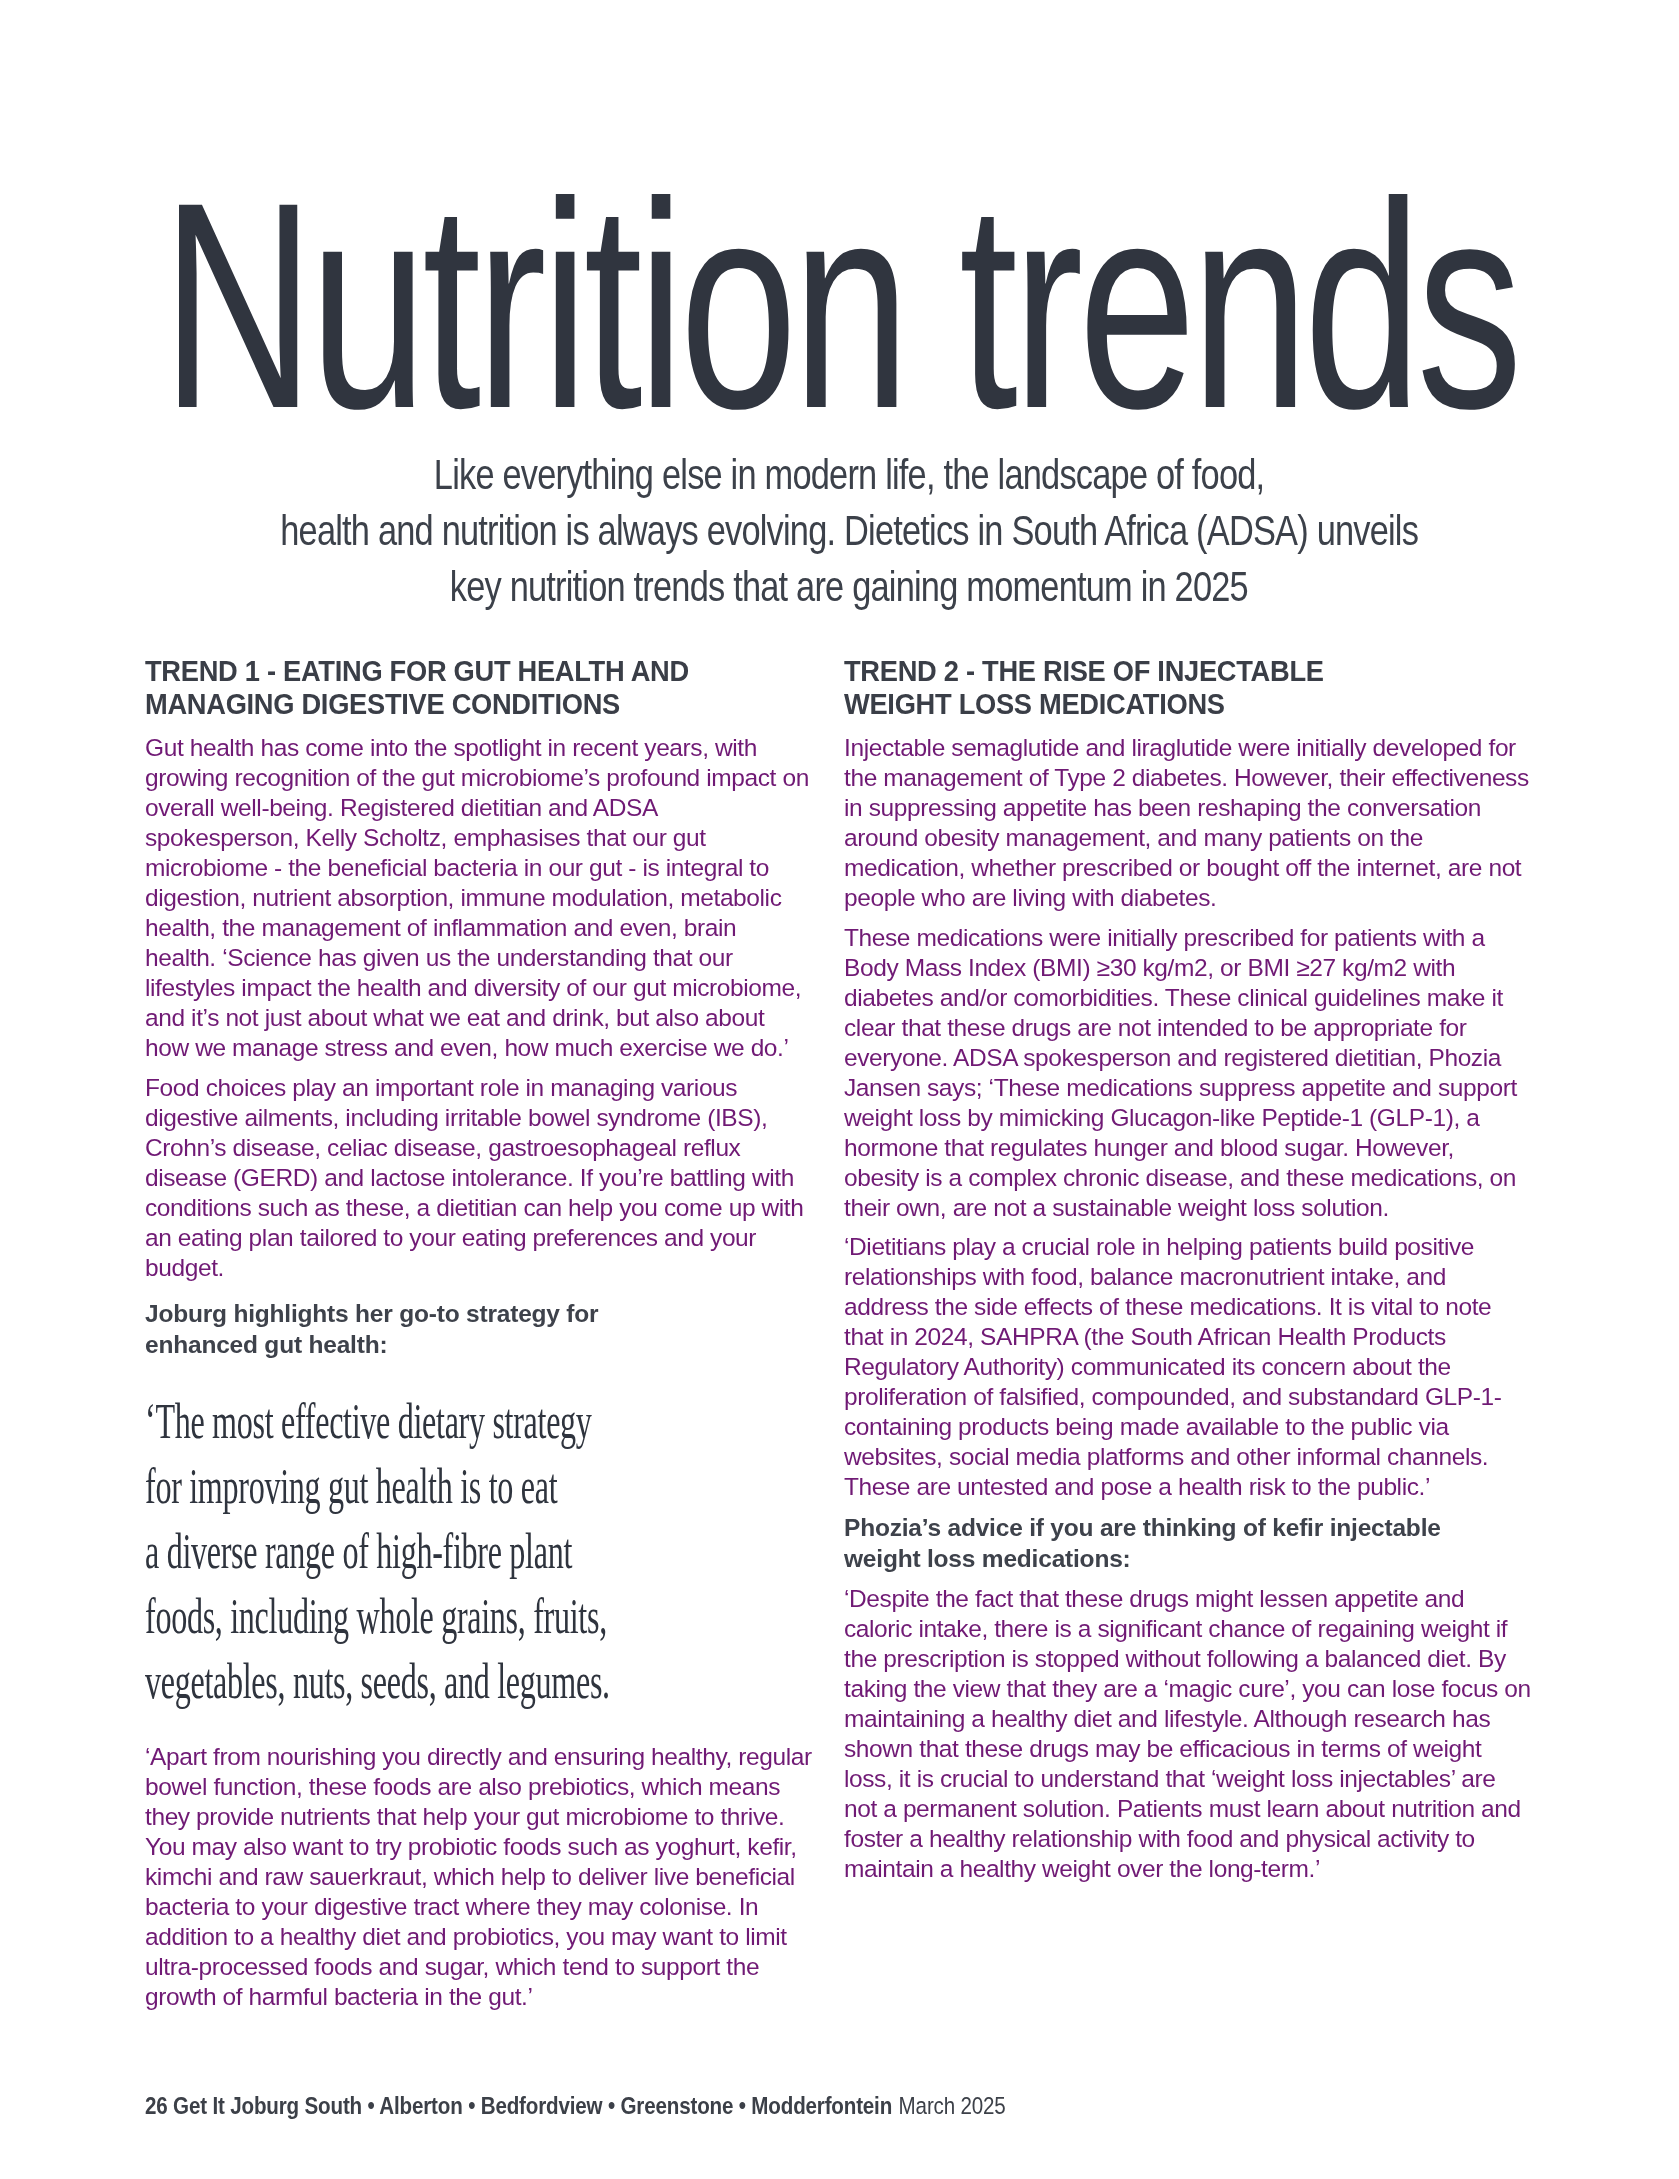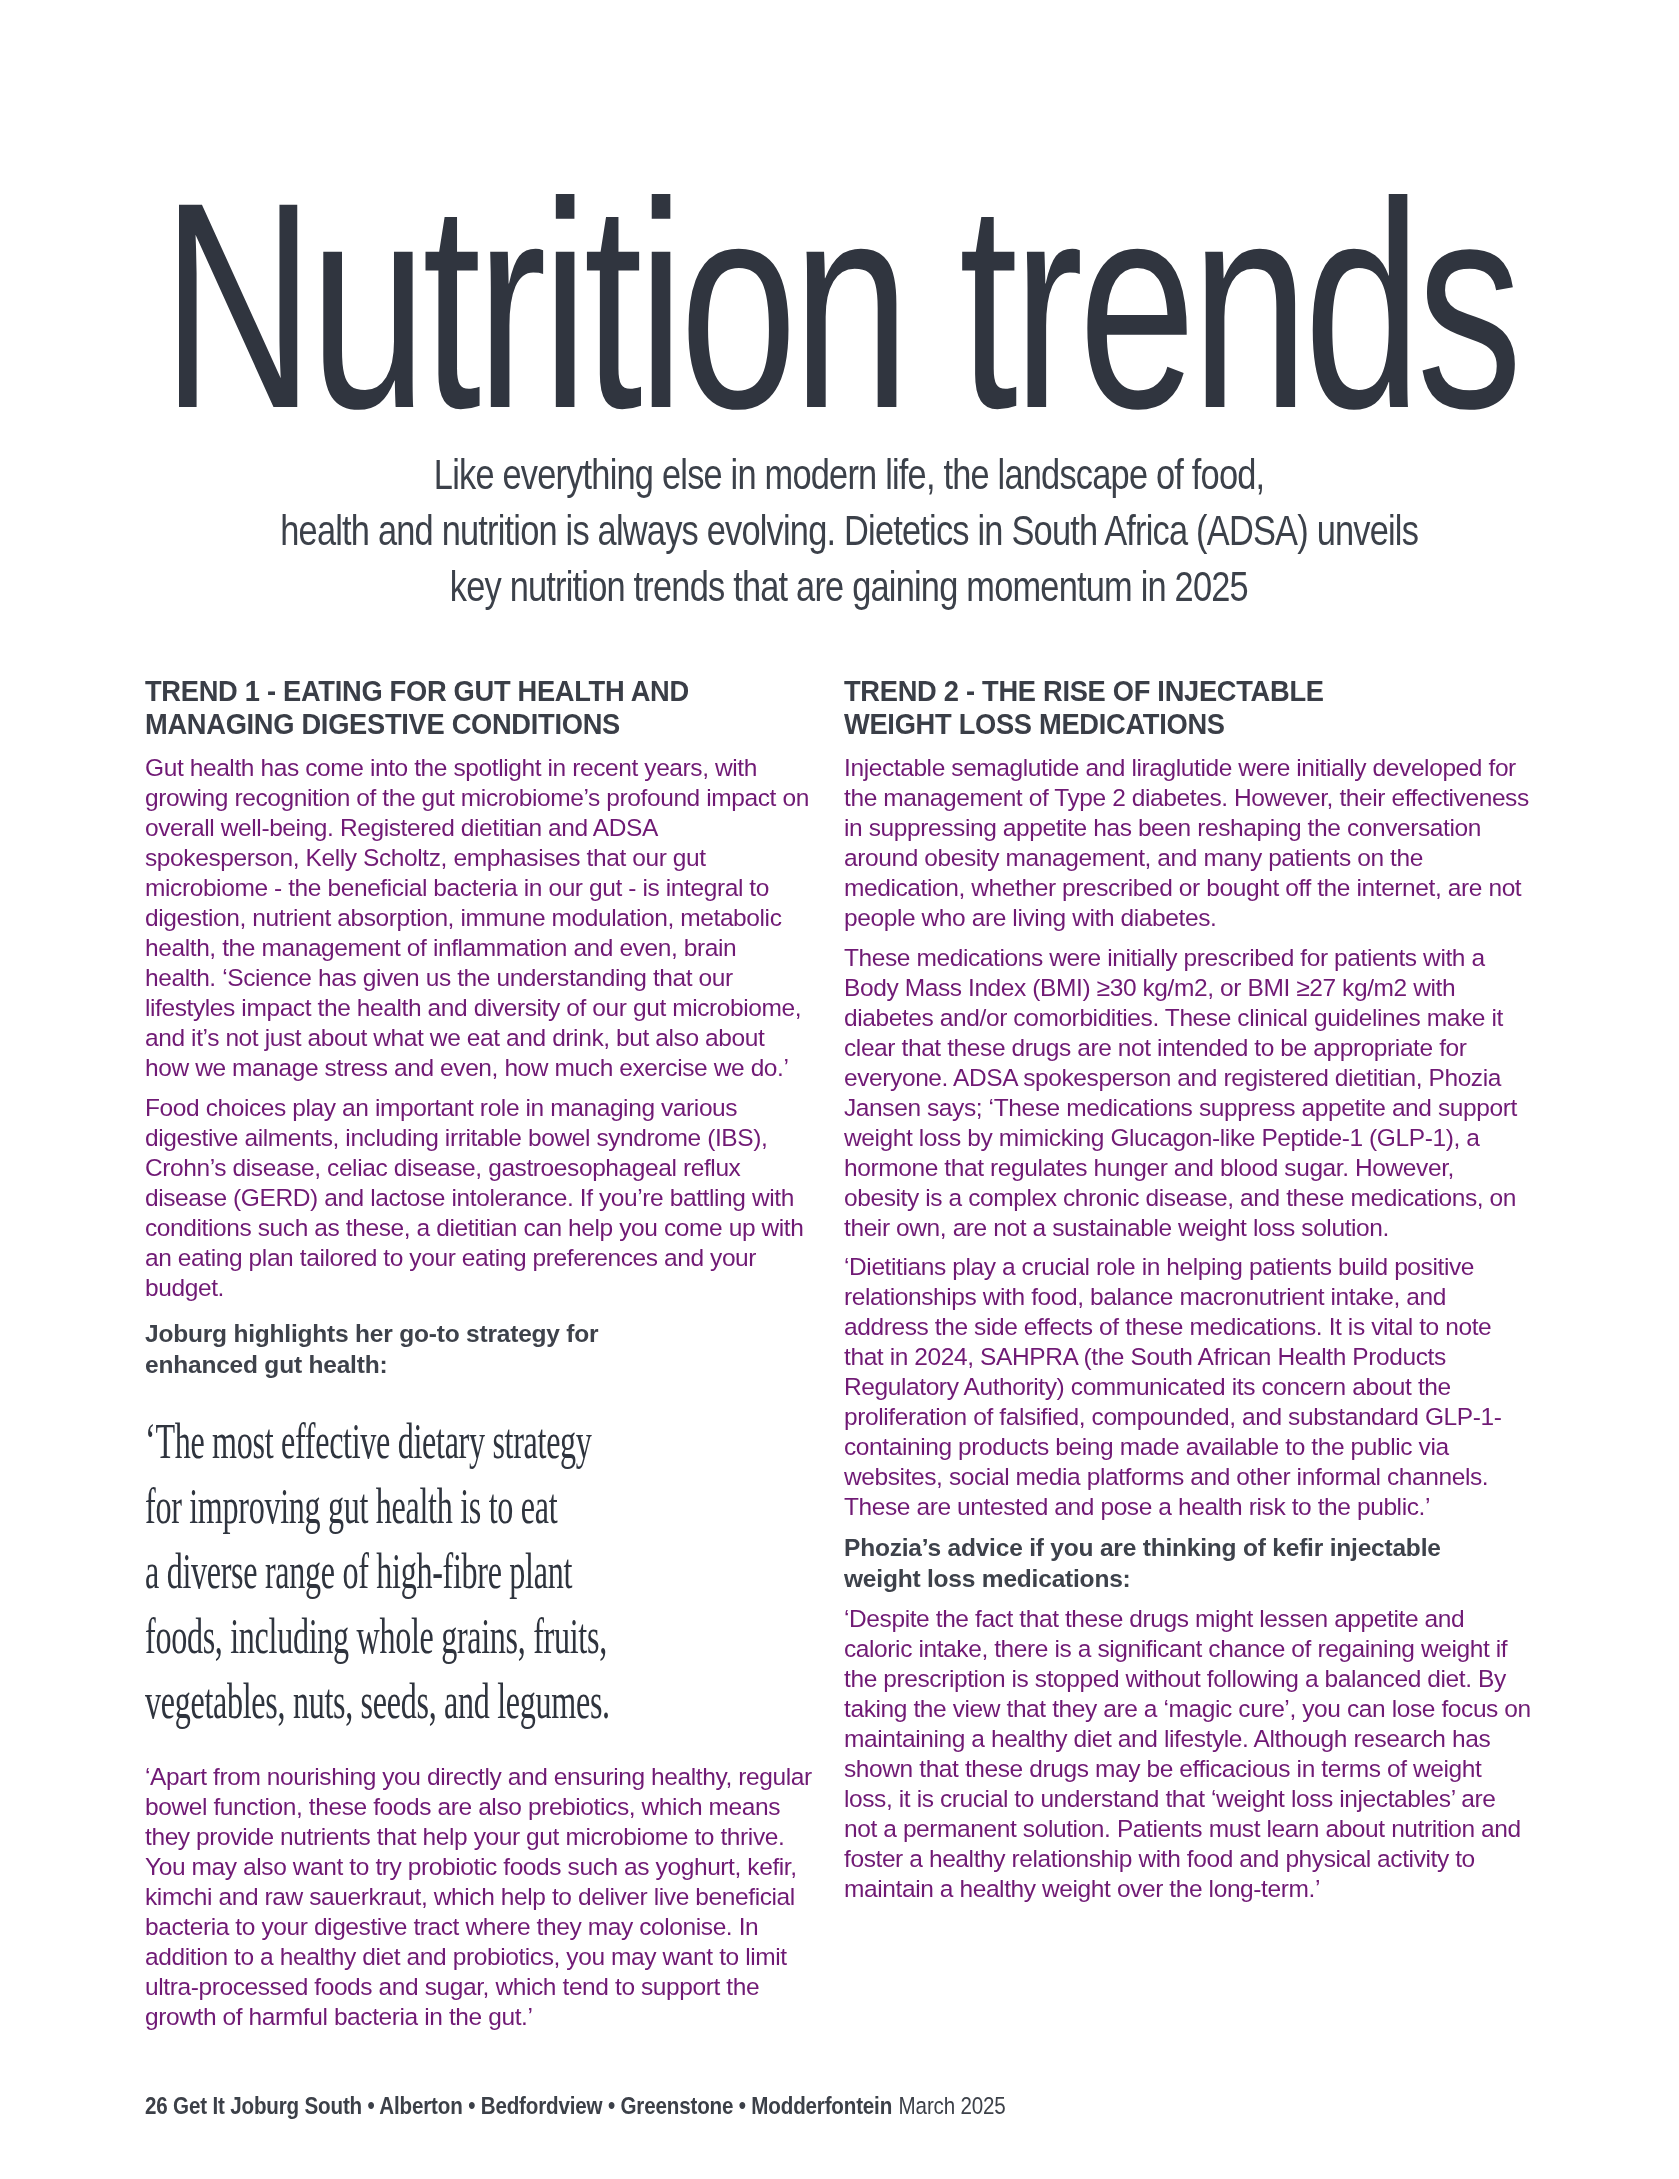--- a/index.html
+++ b/index.html
@@ -63,21 +63,21 @@
   }
 
   
   .columns {
     position: absolute;
     top: 655px;
     left: 145px;
     display: flex;
     gap: 31px;
   }
-  .col { display: block; margin-top: 20px; }
+  .col { display: block; }
   .col-left  { width: 668px; }
   .col-right { width: 690px; }
 
   h2.trend-heading {
     margin: 0 0 11.8px 0;
     padding: 0;
   }
   .heading-line {
     font-size: 29px;
     font-weight: bold;

